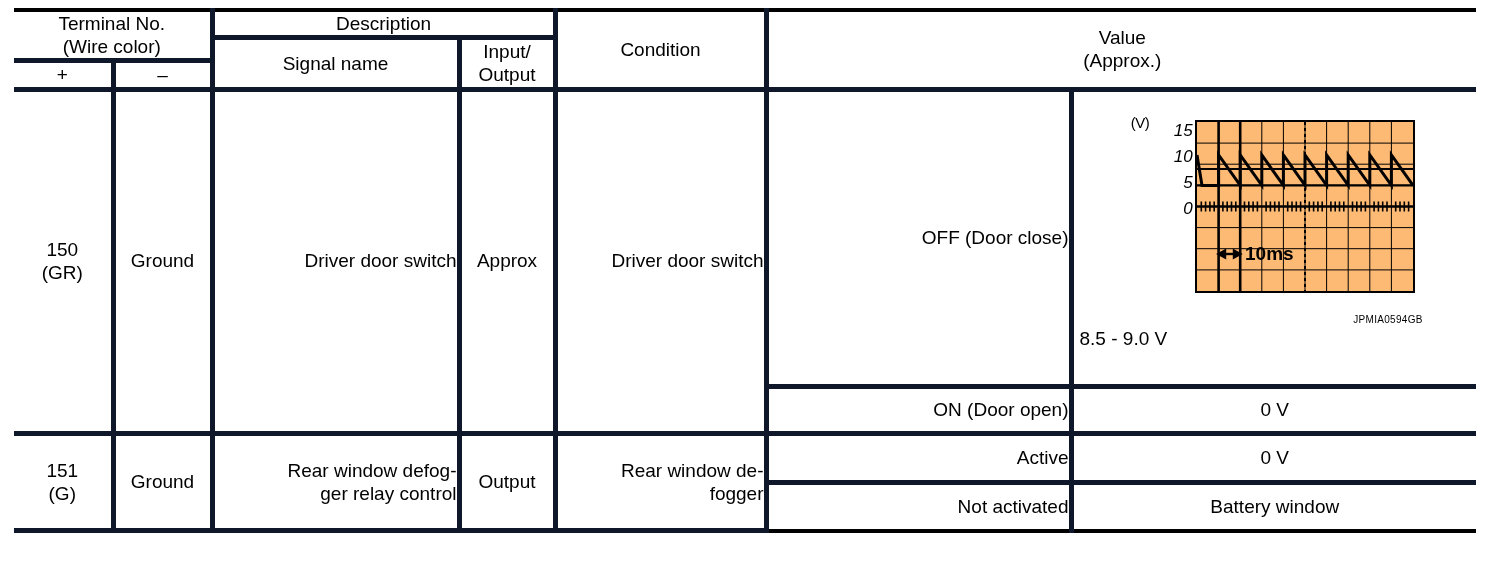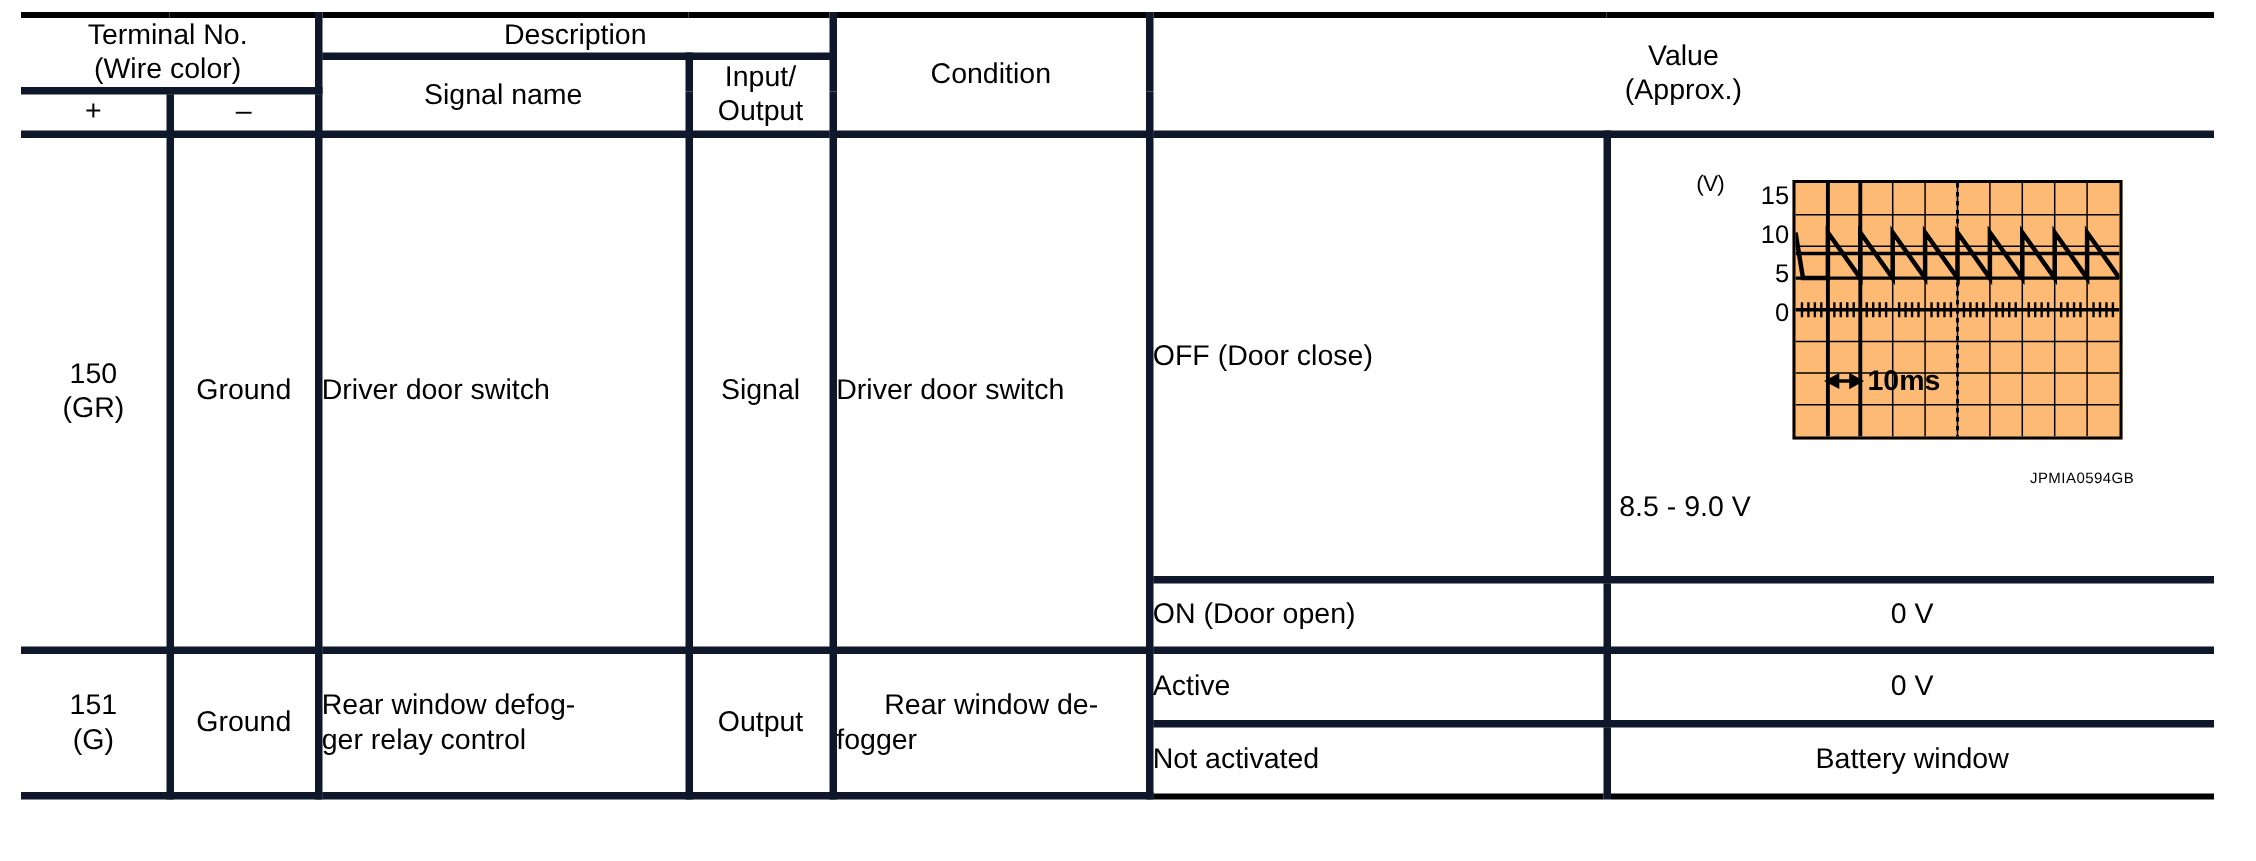--- a/index.html
+++ b/index.html
@@ -45,21 +45,21 @@
   .rule-top    { border-top: 4px solid #000 !important; }
   .rule-bottom { border-bottom: 4px solid #000 !important; }
   .no-left     { border-left: 0 !important; }
   .no-right    { border-right: 0 !important; }
 
   .cell {
     padding: 6px 10px;
     line-height: 1.22;
   }
   .c-center { text-align: center; }
-  .c-left   { text-align: left; }
+  .c-left   { text-align: right; }
 
   .hdr { text-align: center; }
 
   
   .scope-wrap {
     position: relative;
     width: 296px;
     margin: 6px auto 0 auto;
     height: 200px;
   }
@@ -76,20 +76,21 @@
     top: 14px;
     width: 46px;
     text-align: right;
     font-size: 17px;
     line-height: 1;
   }
   .scope-ticks span {
     position: absolute;
     right: 0;
     display: block;
+    font-style: italic;
   }
   .scope-box {
     position: absolute;
     left: 68px;
     top: 14px;
     width: 220px;
     height: 173px;
     box-sizing: border-box;
     border: 2px solid #000;
     background: #fdba74;
@@ -159,21 +160,21 @@
 
     <tbody>
 
       <tr>
         <td class="cell c-center rule-top no-left" rowspan="2" style="height:300px;">
           <div>150</div>
           <div>(GR)</div>
         </td>
         <td class="cell c-center rule-top" rowspan="2">Ground</td>
         <td class="cell c-left rule-top" rowspan="2">Driver door switch</td>
-        <td class="cell c-center rule-top" rowspan="2">Signal</td>
+        <td class="cell c-center rule-top" rowspan="2">Approx</td>
         <td class="cell c-left rule-top" rowspan="2">
           <span style="white-space:pre-line;">Driver door switch</span>
         </td>
 
         <td class="cell c-left rule-top" style="height:292px;">OFF (Door close)</td>
         <td class="rule-top no-right" style="vertical-align:top;">
           <div class="scope-cell-inner">
             <div class="scope-wrap">
 
               <div class="scope-axis-unit">(V)</div>

